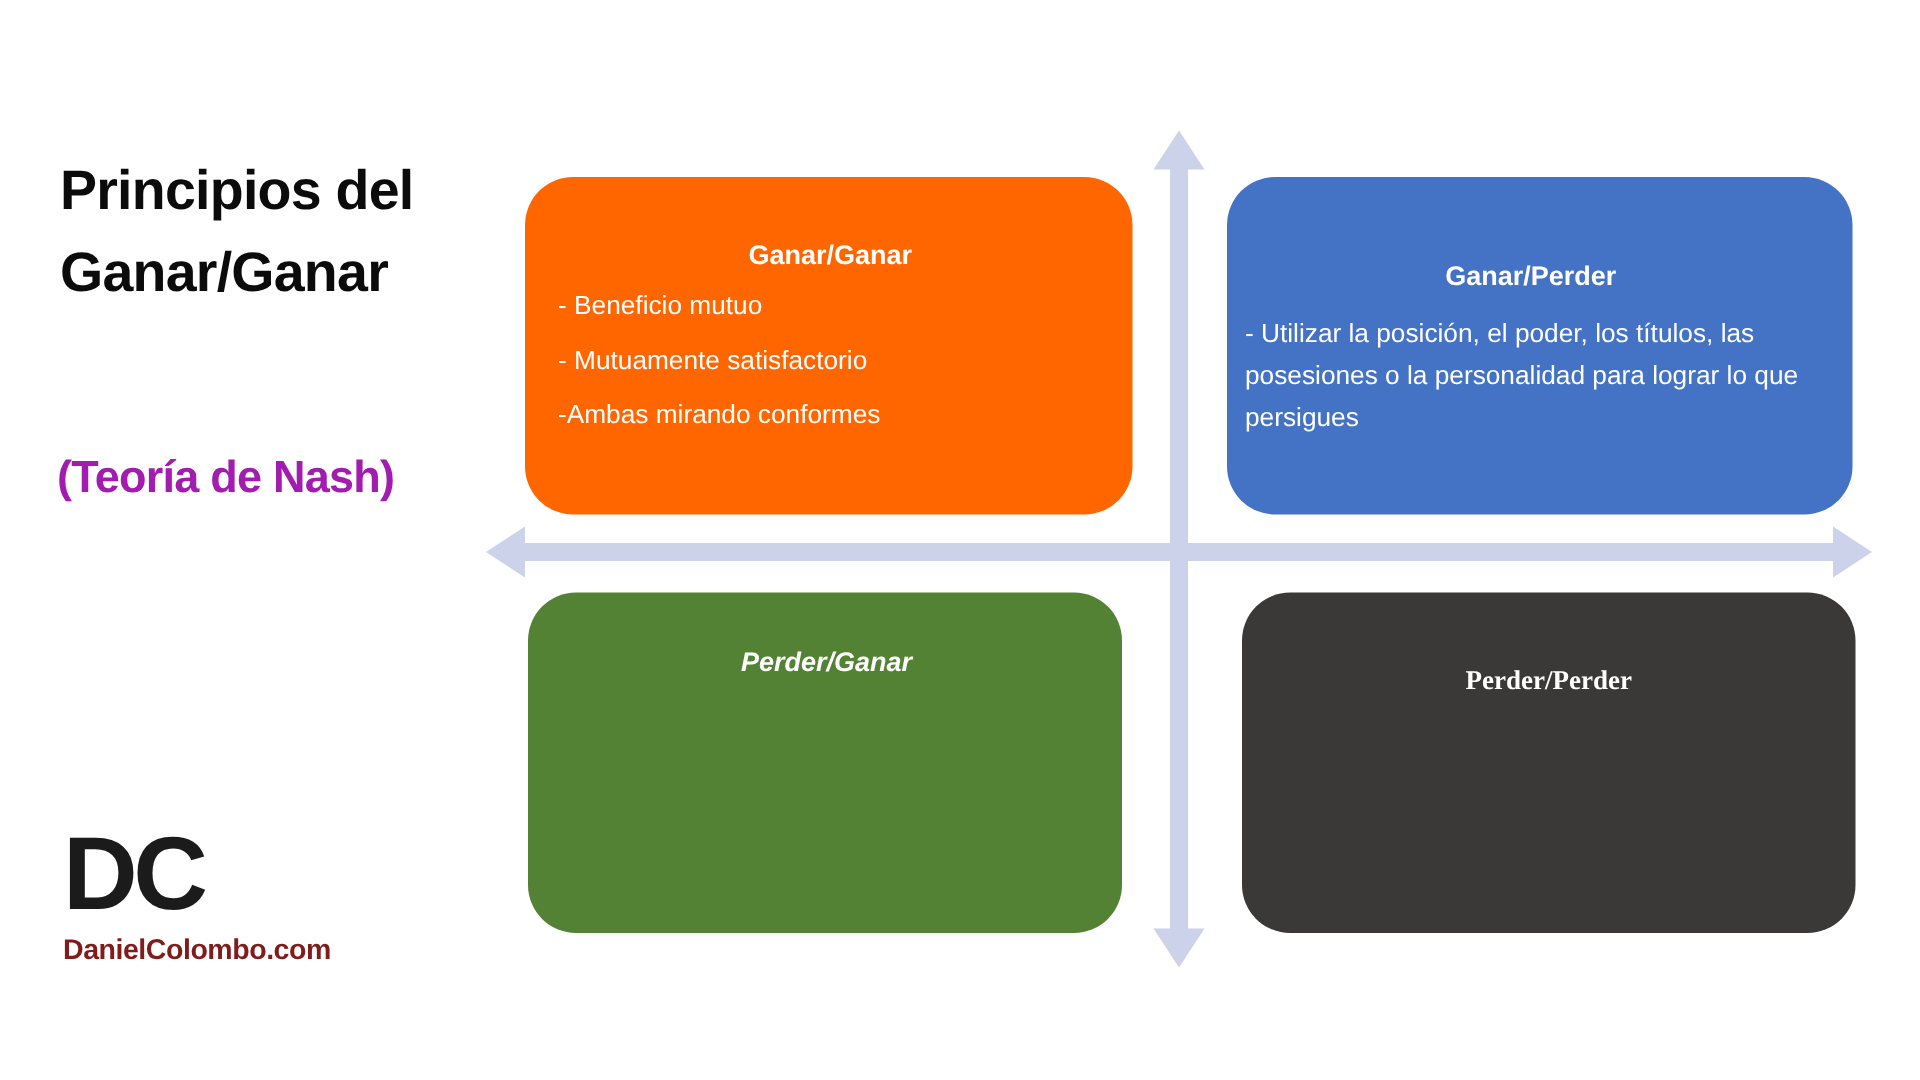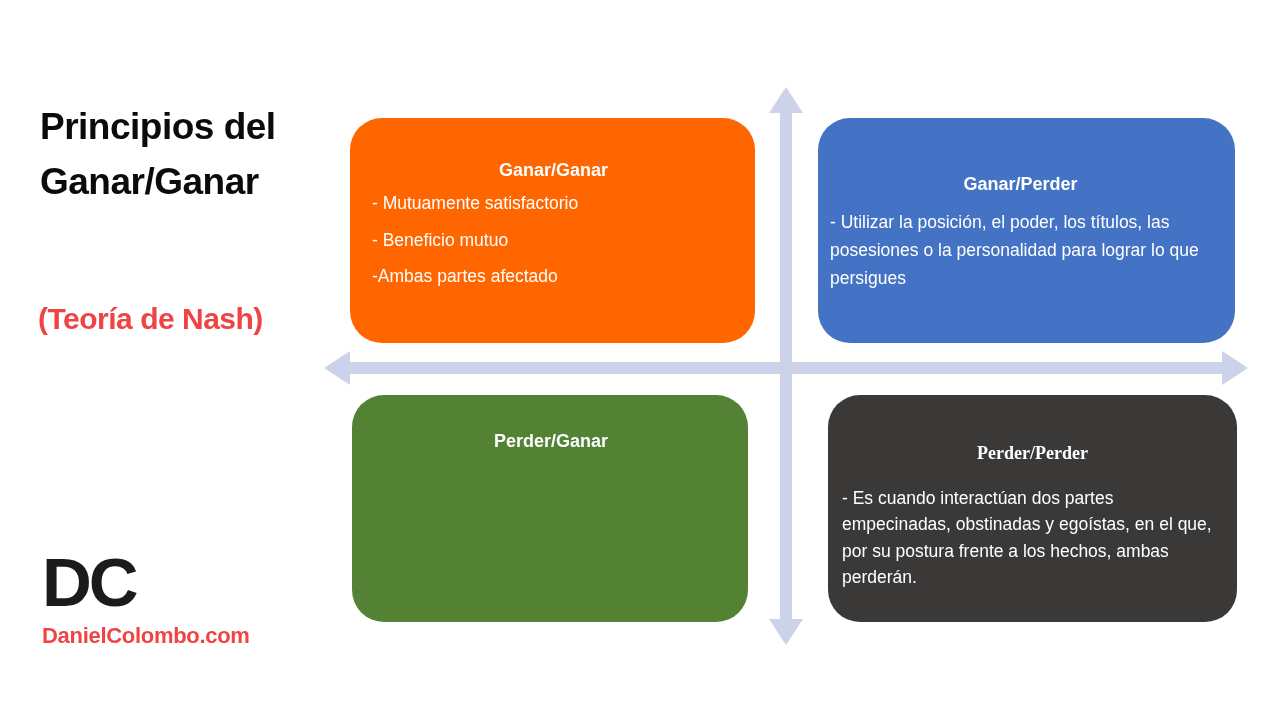--- a/index.html
+++ b/index.html
@@ -23,21 +23,21 @@
     color: #0b0b0b;
     line-height: 1.48;
     letter-spacing: -0.5px;
   }
   .sub-title {
     position: absolute;
     left: 38px; top: 302px;
     width: 310px;
     font-size: 30px;
     font-weight: bold;
-    color: #ef4444;
+    color: #a21caf;
     letter-spacing: -0.5px;
   }
 
   
   .axis-shaft { position: absolute; background: var(--axis); }
   .v-shaft { left: 780px; top: 112px; width: 12px; height: 508px; }
   .h-shaft { left: 349px; top: 362px; width: 874px; height: 12px; }
   .head { position: absolute; width: 0; height: 0; }
   .head-up {
     left: 769px; top: 87px;
@@ -77,41 +77,41 @@
   }
   .quad-body {
     font-size: 17.5px;
   }
   .q-ganar-ganar  { left: 350px; top: 118px; width: 405px; height: 225px; padding: 42px 20px 0 22px; }
   .q-ganar-ganar .quad-title { margin-bottom: 14px; }
   .q-ganar-ganar .quad-line { line-height: 1.0; margin-bottom: 19px; }
   .q-ganar-perder { left: 818px; top: 118px; width: 417px; height: 225px; padding: 56px 24px 0 12px; }
   .q-ganar-perder .quad-title { margin-bottom: 13px; }
   .q-ganar-perder .quad-body { line-height: 1.6; }
-  .q-perder-ganar { left: 352px; top: 395px; width: 396px; height: 227px; padding: 36px 12px 0 14px; }
+  .q-perder-ganar { left: 352px; top: 395px; width: 396px; height: 227px; padding: 36px 12px 0 14px; font-style: italic; }
   .q-perder-ganar .quad-title { margin-bottom: 12px; }
   .q-perder-ganar .quad-body { line-height: 1.38; }
   .q-perder-perder{ left: 828px; top: 395px; width: 409px; height: 227px; padding: 48px 14px 0 14px; }
   .q-perder-perder .quad-title { margin-bottom: 21px; font-family: Liberation Serif, serif; }
   .q-perder-perder .quad-body { line-height: 1.5; }
 
   
   .logo { position: absolute; left: 42px; top: 548px; color: #1b1b1b; }
   .logo-monogram {
     font-size: 69px;
     font-weight: 800;
     letter-spacing: -3px;
     line-height: 1.0;
   }
   .logo-site {
-    font-size: 22px;
+    font-size: 19px;
     font-weight: 700;
     letter-spacing: -0.3px;
     margin-top: 6px;
-    color: #ef4444;
+    color: #7f1d1d;
   }
 </style>
 </head>
 <body>
 
 <div class="slide">
 
   <div class="main-title">
     <div>Principios del</div>
     <div>Ganar/Ganar</div>
@@ -121,38 +121,37 @@
   <div class="axis-shaft v-shaft"></div>
   <div class="axis-shaft h-shaft"></div>
   <div class="head head-up"></div>
   <div class="head head-down"></div>
   <div class="head head-left"></div>
   <div class="head head-right"></div>
 
   <div class="quad q-ganar-ganar" style="background: rgb(255, 102, 0);">
     <div class="quad-title">Ganar/Ganar</div>
     <div class="quad-body">
+      <div class="quad-line">- Beneficio mutuo</div>
       <div class="quad-line">- Mutuamente satisfactorio</div>
-      <div class="quad-line">- Beneficio mutuo</div>
-      <div class="quad-line">-Ambas partes afectado</div>
+      <div class="quad-line">-Ambas mirando conformes</div>
     </div>
   </div>
 
   <div class="quad q-ganar-perder" style="background: rgb(68, 114, 196);">
     <div class="quad-title">Ganar/Perder</div>
     <div class="quad-body">- Utilizar la posición, el poder, los títulos, las posesiones o la personalidad para lograr lo que persigues</div>
   </div>
 
   <div class="quad q-perder-ganar" style="background: rgb(84, 130, 53);">
     <div class="quad-title">Perder/Ganar</div>
   </div>
 
   <div class="quad q-perder-perder" style="background: rgb(59, 56, 56);">
     <div class="quad-title">Perder/Perder</div>
-    <div class="quad-body">- Es cuando interactúan dos partes empecinadas, obstinadas y egoístas, en el que, por su postura frente a los hechos, ambas perderán.</div>
   </div>
 
   <div class="logo">
     <div class="logo-monogram">DC</div>
     <div class="logo-site">DanielColombo.com</div>
   </div>
 
 </div>
 
 </body></html>

